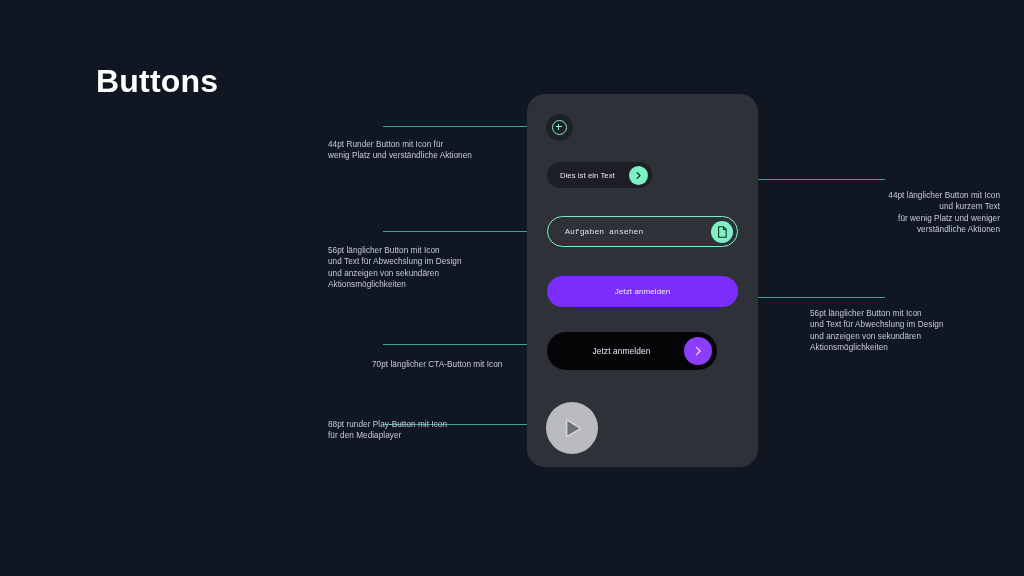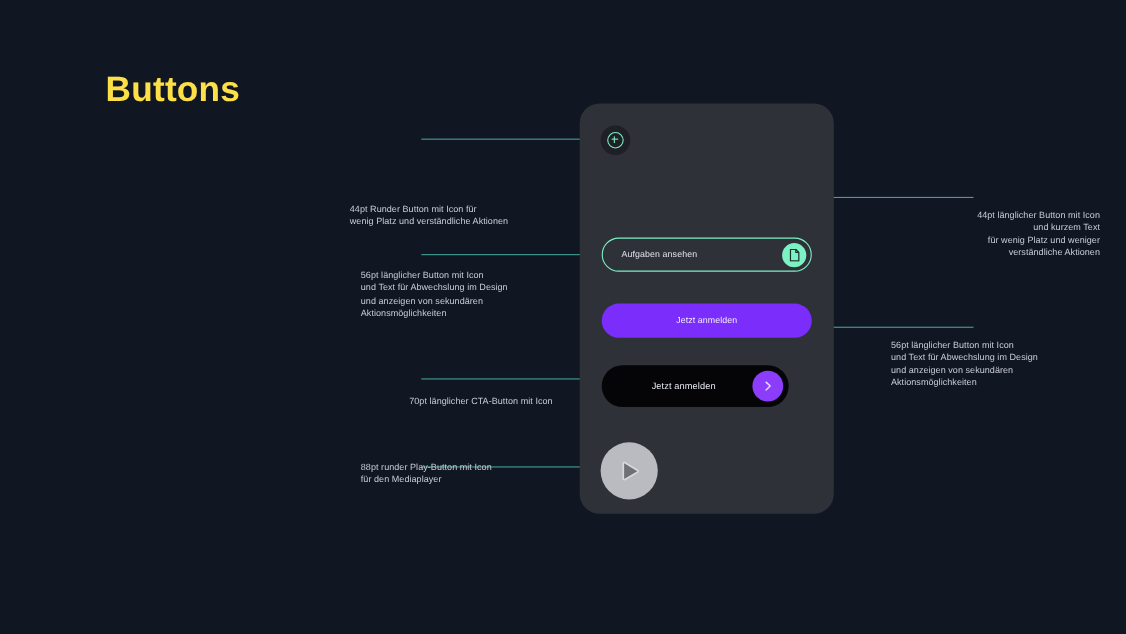--- a/index.html
+++ b/index.html
@@ -17,33 +17,33 @@
   }
 
   
   .page-title {
     position: absolute;
     left: 96px;
     top: 63px;
     font-size: 32px;
     font-weight: bold;
     letter-spacing: 0.2px;
-    color: #fde047;
+    color: #ffffff;
   }
 
   
   .annotation {
     position: absolute;
     color: #c8ccd6;
     font-size: 8.2px;
     line-height: 11.4px;
     white-space: pre-line;
     letter-spacing: 0.05px;
   }
-  .ann-l1 { left: 318px; top: 139px; width: 215px; margin-top: 46px; }
+  .ann-l1 { left: 328px; top: 139px; width: 215px; }
   .ann-l2 { left: 328px; top: 245px; width: 215px; }
   .ann-l3 { left: 328px; top: 359px; width: 215px; margin-left: 44px; }
   .ann-l4 { left: 328px; top: 419px; width: 215px; }
   .ann-r1 { left: 810px; top: 190px; width: 190px; text-align: right; }
   .ann-r2 { left: 810px; top: 308px; width: 190px; }
 
   
   .connector {
     position: absolute;
     height: 1px;
@@ -139,20 +139,21 @@
     top: 122px;
     width: 191px;
     height: 31px;
     border-radius: 16px;
     border: 1.2px solid #7df0c4;
     background: transparent;
     box-sizing: border-box;
     display: flex;
     align-items: center;
     padding: 0 4px 0 17px;
+    font-family: Liberation Mono, monospace;
   }
   .btn-pill-outline .label {
     flex: 1;
     color: #dfe3ea;
     font-size: 8px;
     letter-spacing: 0.1px;
   }
   .circle-doc-mint {
     width: 22px;
     height: 22px;
@@ -262,20 +263,28 @@
 und Text für Abwechslung im Design
 und anzeigen von sekundären
 Aktionsmöglichkeiten</div>
 
 <div class="phone">
 
   <div class="btn-round-icon">
     <span class="icon-plus-circle"></span>
   </div>
 
+  <div class="btn-pill-sm">
+    <span class="label">Dies ist ein Text</span>
+    <span class="circle-chev-mint chev">
+      <svg width="9" height="9" viewBox="0 0 9 9" aria-hidden="true">
+        <path d="M3.1 1.6 L6.0 4.5 L3.1 7.4" fill="none" stroke="#16312a" stroke-width="1.3" stroke-linecap="round" stroke-linejoin="round"></path>
+      </svg>
+    </span>
+  </div>
 
   <div class="btn-pill-outline">
     <span class="label">Aufgaben ansehen</span>
     <span class="circle-doc-mint">
       <svg width="11" height="12" viewBox="0 0 11 12" aria-hidden="true">
         <path d="M1.6 0.8 H6.6 L9.2 3.4 V11.2 H1.6 Z" fill="none" stroke="#16312a" stroke-width="1.1" stroke-linejoin="round"></path>
         <path d="M6.5 0.9 V3.5 H9.1" fill="none" stroke="#16312a" stroke-width="1.1" stroke-linejoin="round"></path>
       </svg>
     </span>
   </div>

